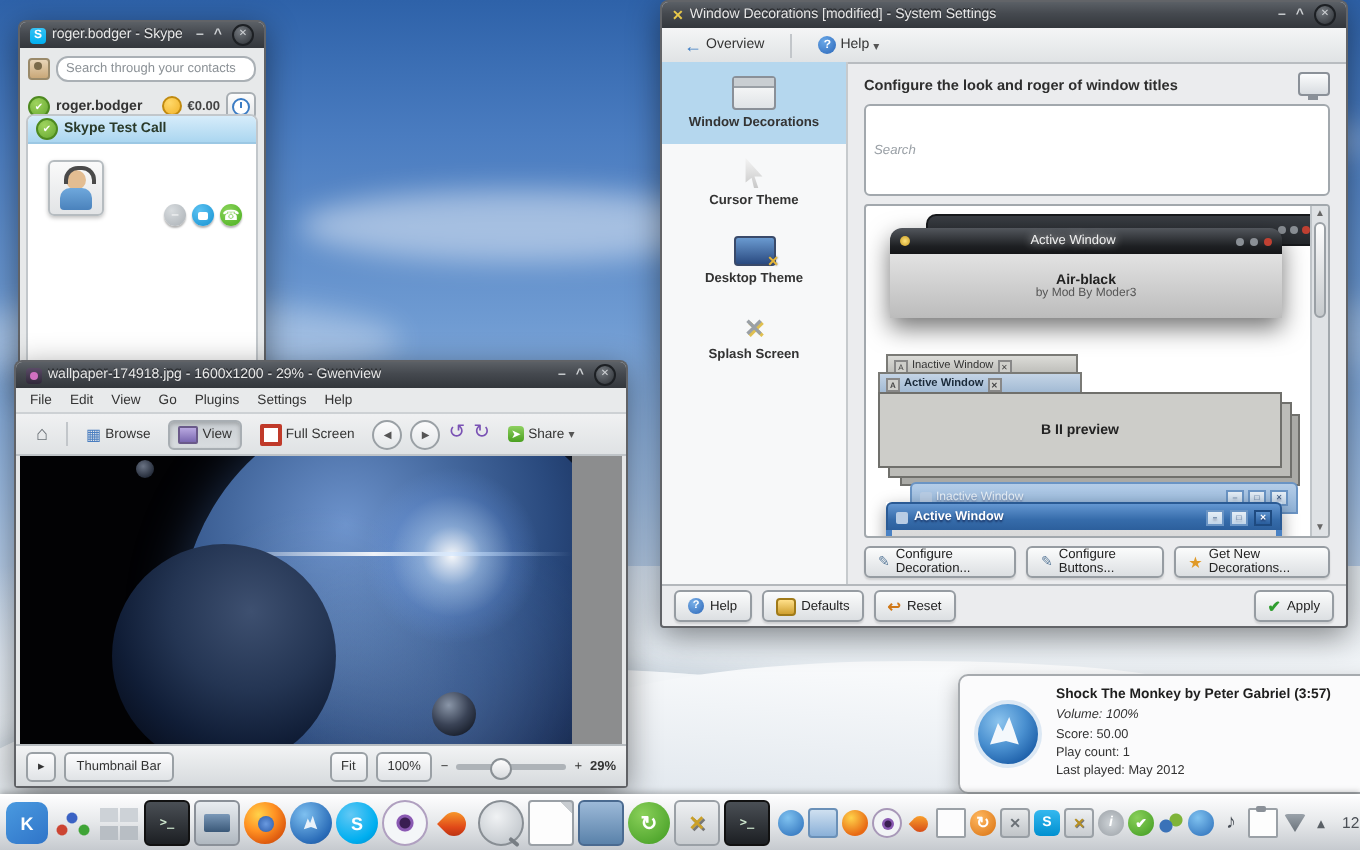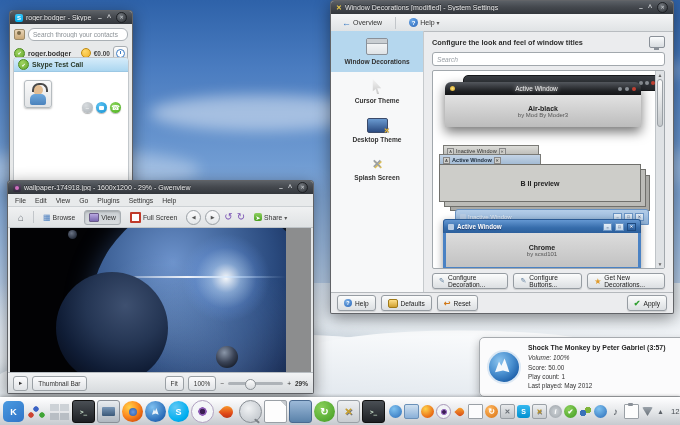--- a/index.html
+++ b/index.html
@@ -107,21 +107,21 @@
   .ic-windec:before{content:"";position:absolute;left:0;right:0;top:0;height:4px;background:#c9ced2;border-bottom:1px solid #9aa0a6;}
   .ic-cursor{width:12px;height:15px;background:linear-gradient(#f4f4f4,#c8c8c8);clip-path:polygon(15% 0,85% 62%,52% 62%,68% 100%,50% 100%,40% 66%,15% 82%);filter:drop-shadow(0.5px 0.5px 0.5px #555);}
   .ic-desk{width:19px;height:13px;border:1px solid #3a4a6a;border-radius:2px;background:linear-gradient(#6a9ad0,#2a4a80);position:relative;}
   .ic-desk:after{content:"✕";position:absolute;right:-3px;bottom:-3px;color:#e8b83a;font-size:7px;font-weight:bold;text-shadow:0 0 1px #555;}
   .ic-splash{font-size:12px;color:#9aa0a6;font-weight:bold;text-shadow:1px 1px 0 #e0c050;}
   .st-main{flex:1;display:flex;flex-direction:column;padding:5px 8px 4px 8px;min-width:0;}
   .st-headrow{display:flex;align-items:center;}
   .st-heading{font-size:7.3px;font-weight:bold;color:#2e2e2e;}
   .mon{margin-left:auto;width:14px;height:10px;border:1px solid #8a9098;border-radius:2px;background:linear-gradient(#fbfcfd,#d8dce0);position:relative;}
   .mon:after{content:"";position:absolute;left:4px;bottom:-3px;width:5px;height:2px;background:#8a9098;}
-  .st-search{margin-top:4px;height:12px;border:1px solid #a2a8ad;border-radius:3px;background:#fff;font-size:6.6px;padding:0 4px;color:#555;font-family:"Liberation Sans",sans-serif;}
+  .st-search{margin-top:4px;height:12px;border:1px solid #a2a8ad;border-radius:3px;background:#fff;font-size:6.6px;padding:16px 4px;color:#555;font-family:"Liberation Sans",sans-serif;}
   .st-search::placeholder{color:#9aa0a6;font-style:italic;}
   .declist{position:relative;margin-top:4px;flex:1;background:#fff;border:1px solid #a2a8ad;border-radius:2px;overflow:hidden;}
   .scroll{position:absolute;right:0;top:0;bottom:0;width:8px;background:#dfe2e5;border-left:1px solid #bfc4c8;}
   .scroll .thumb{position:absolute;left:1px;right:1px;top:8px;height:46px;border-radius:3px;background:linear-gradient(#fdfdfd,#c6cacd);border:1px solid #9aa0a5;}
   .scroll .arr{position:absolute;left:0;right:0;height:8px;font-size:5px;color:#666;text-align:center;line-height:8px;}
   .scroll .arr.down{bottom:0;}
   
   .pv-air{position:absolute;left:8px;top:4px;width:208px;height:64px;}
   .air-ghost{position:absolute;left:22px;top:0;width:186px;height:14px;border-radius:5px;background:linear-gradient(#3a3e44,#24272b);border:1px solid #17191c;display:flex;align-items:center;justify-content:flex-end;gap:2px;padding:0 5px;}
   .dot{width:4px;height:4px;border-radius:50%;background:#8a8f95;}
@@ -314,21 +314,21 @@
           <span class="ic-desk"></span>
           <span>Desktop Theme</span>
         </div>
         <div class="side-item">
           <span class="ic-splash">✕</span>
           <span>Splash Screen</span>
         </div>
       </div>
       <div class="st-main">
         <div class="st-headrow">
-          <span class="st-heading">Configure the look and feel of window titles</span>
+          <span class="st-heading">Configure the look and roger of window titles</span>
           <span class="mon"></span>
         </div>
         <input class="st-search" placeholder="Search" style="">
         <div class="declist">
 
           <div class="pv-air">
             <div class="air-ghost">
               <span class="dot"></span>
                 <span class="dot"></span>
                 <span class="dot red"></span>

